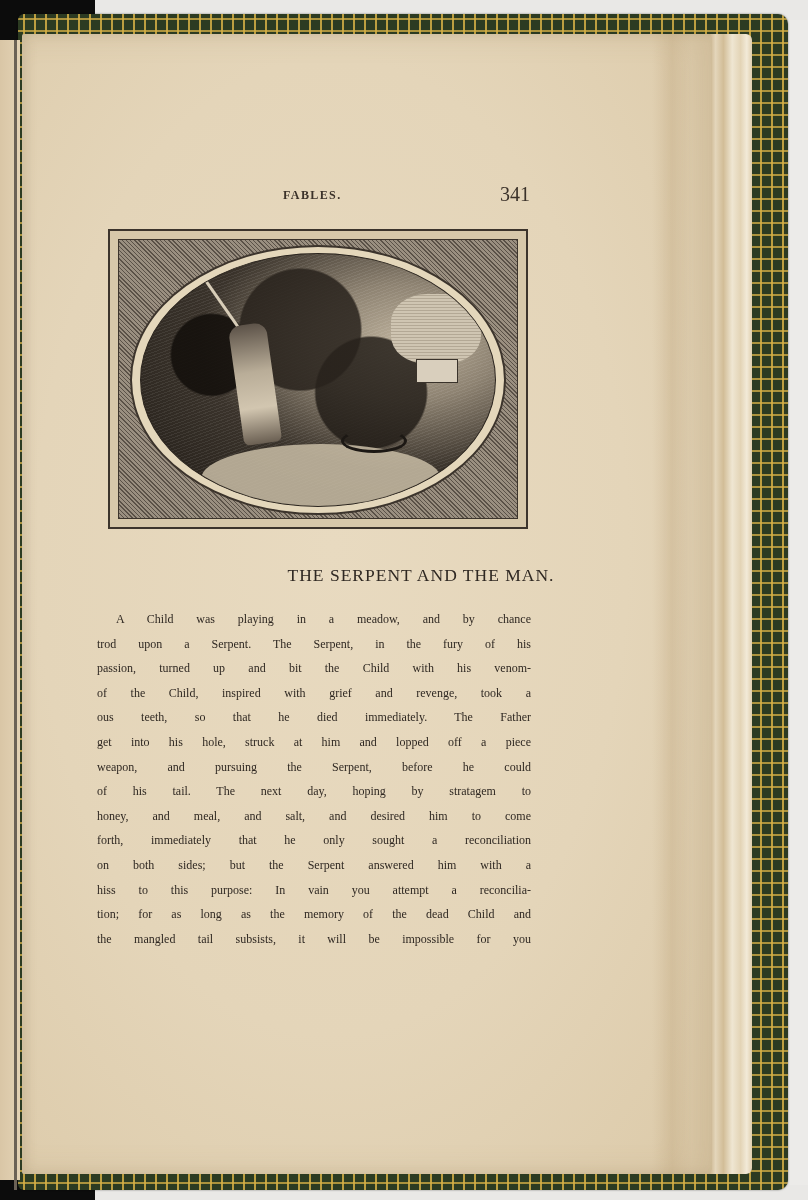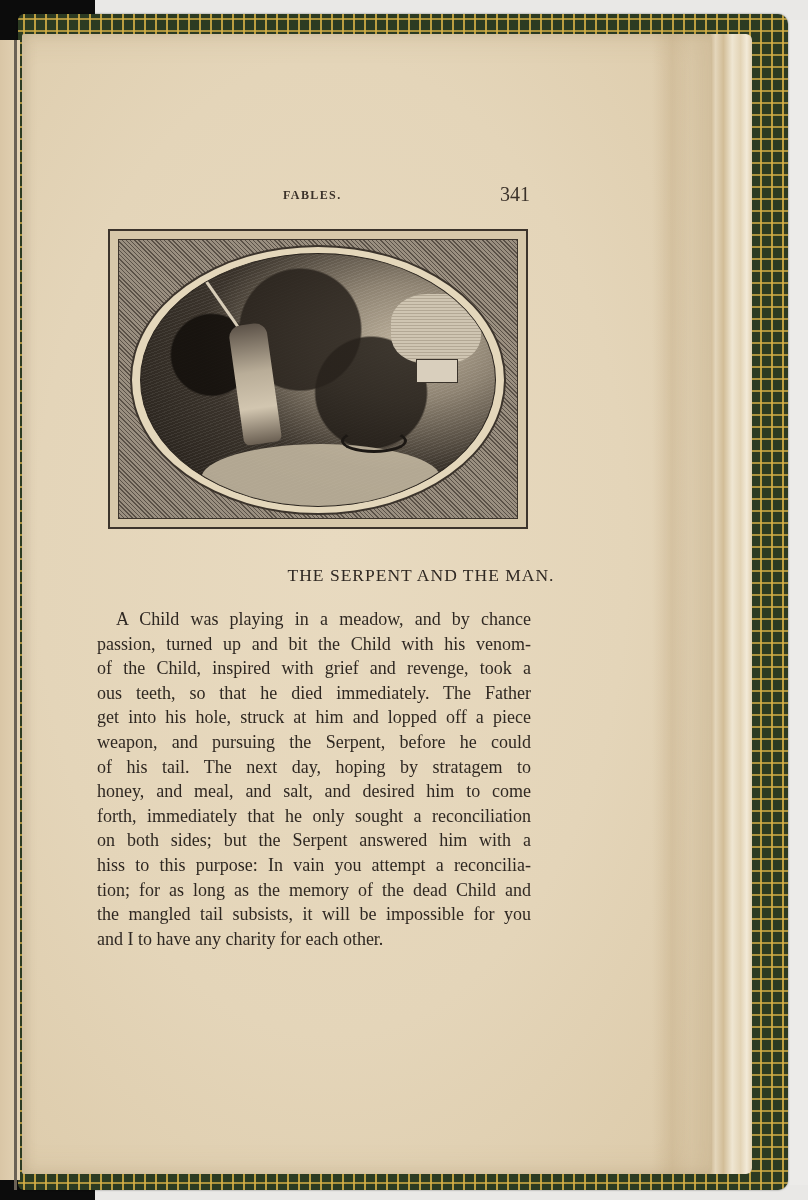--- a/index.html
+++ b/index.html
@@ -97,21 +97,21 @@
     .snake { position: absolute; left: 200px; top: 175px; width: 60px; height: 18px; border: 3px solid #1c1814; border-radius: 50%; border-top-color: transparent; }
 
     .story-title {
       position: absolute; left: 0; width: 808px; top: 565px; text-align: center;
       font-size: 17.5px; letter-spacing: 1px; color: #2f2822;
       padding-left: 34px; box-sizing: border-box;
     }
 
     .story-text {
       position: absolute; left: 97px; top: 607px; width: 434px;
-      font-size: 18px; line-height: 24.6px; color: #2f2822;
+      font-size: 12px; line-height: 24.6px; color: #2f2822;
       text-align: justify;
     }
     .story-text .line { display: block; text-align: justify; text-align-last: justify; white-space: nowrap; }
     .story-text .line.last { text-align-last: left; }
     .story-text .line.indent { padding-left: 19px; }
   </style>
 </head>
 <body>
 
 <div class="dark-left"></div>
@@ -143,26 +143,26 @@
     <div class="staff"></div>
     <div class="figure"></div>
     <div class="snake"></div>
   </div>
 </div>
 
 <div class="story-title">THE SERPENT AND THE MAN.</div>
 
 <div class="story-text">
   <span class="line indent">A Child was playing in a meadow, and by chance</span>
+  <span class="line">trod upon a Serpent.  The Serpent, in the fury of his</span>
   <span class="line">passion, turned up and bit the Child with his venom-</span>
   <span class="line">of the Child, inspired with grief and revenge, took a</span>
   <span class="line">ous teeth, so that he died immediately.  The Father</span>
   <span class="line">get into his hole, struck at him and lopped off a piece</span>
   <span class="line">weapon, and pursuing the Serpent, before he could</span>
   <span class="line">of his tail.  The next day, hoping by stratagem to</span>
   <span class="line">honey, and meal, and salt, and desired him to come</span>
   <span class="line">forth, immediately that he only sought a reconciliation</span>
   <span class="line">on both sides; but the Serpent answered him with a</span>
   <span class="line">hiss to this purpose: In vain you attempt a reconcilia-</span>
   <span class="line">tion; for as long as the memory of the dead Child and</span>
   <span class="line">the mangled tail subsists, it will be impossible for you</span>
-  <span class="line last">and I to have any charity for each other.</span>
 </div>
 
 </body></html>

